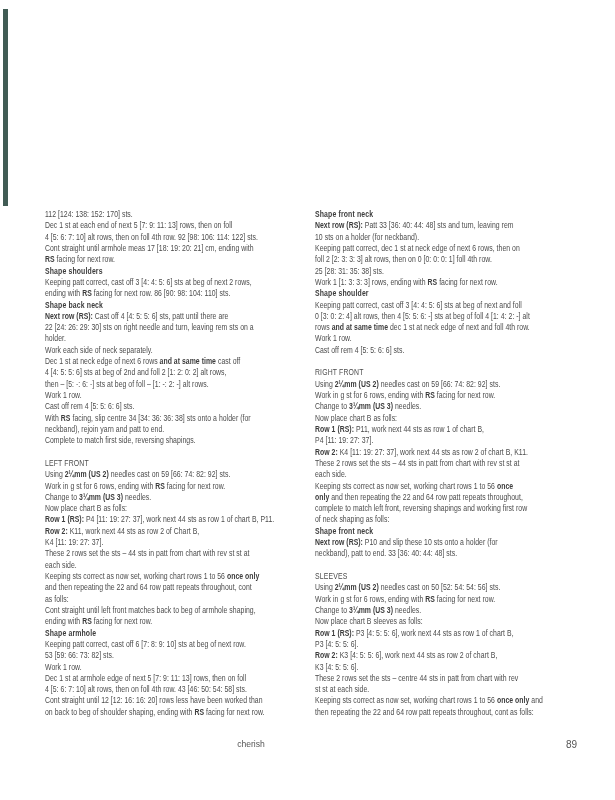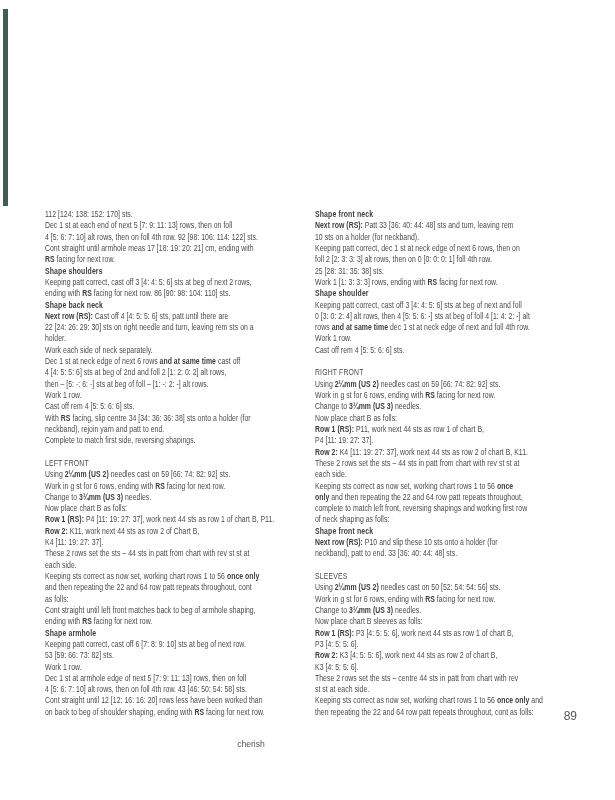--- a/index.html
+++ b/index.html
@@ -47,23 +47,23 @@
   }
   .footer-title{
     position:absolute;
     top:739px;left:0;width:502px;
     text-align:center;
     font-size:8.6px;
     color:#555555;
   }
   .footer-page{
     position:absolute;
-    top:709px;
+    top:739px;
     right:38px;
-    font-size:12px;
+    font-size:10px;
     color:#555555;
   }
   .watermark{
     position:absolute;
     top:772px;
     right:3px;
     font-size:14.5px;
     font-weight:bold;
     letter-spacing:0.3px;
     color:rgba(255,255,255,0.92);

